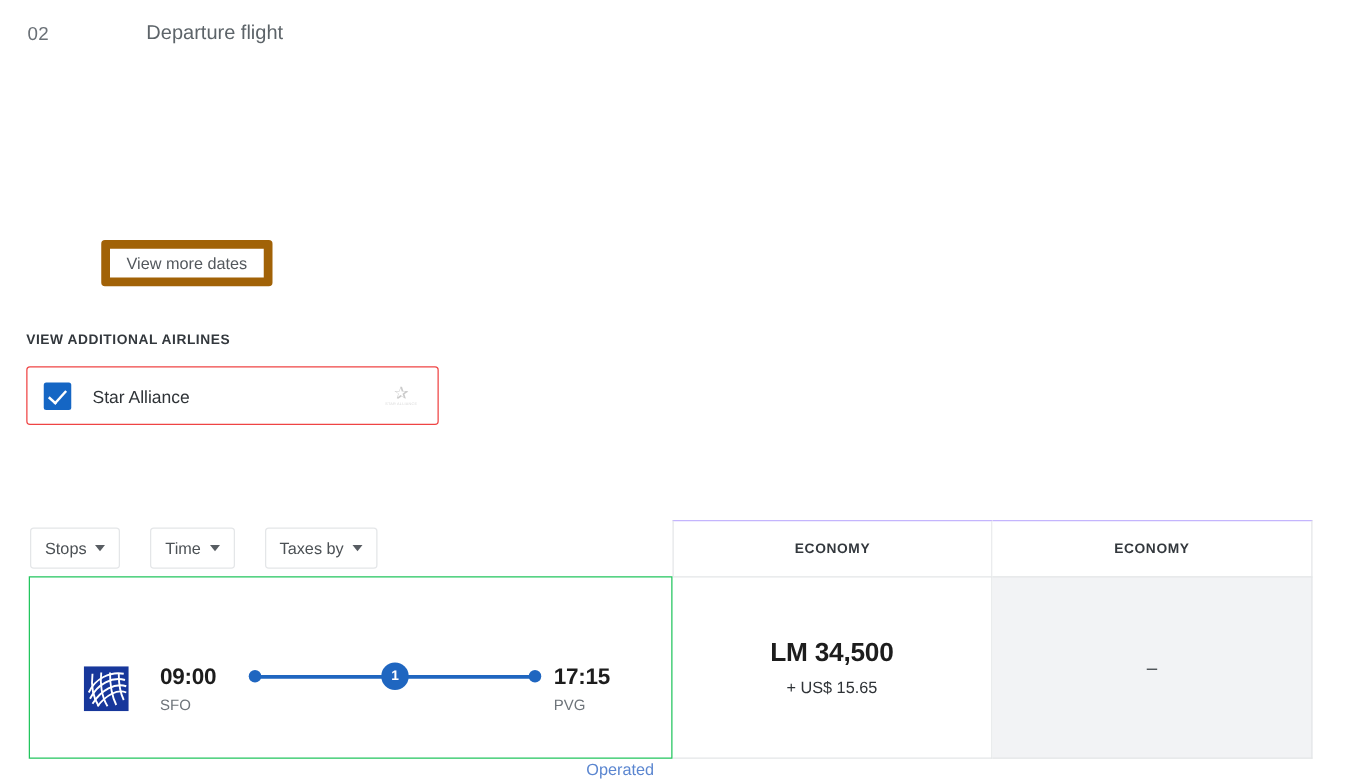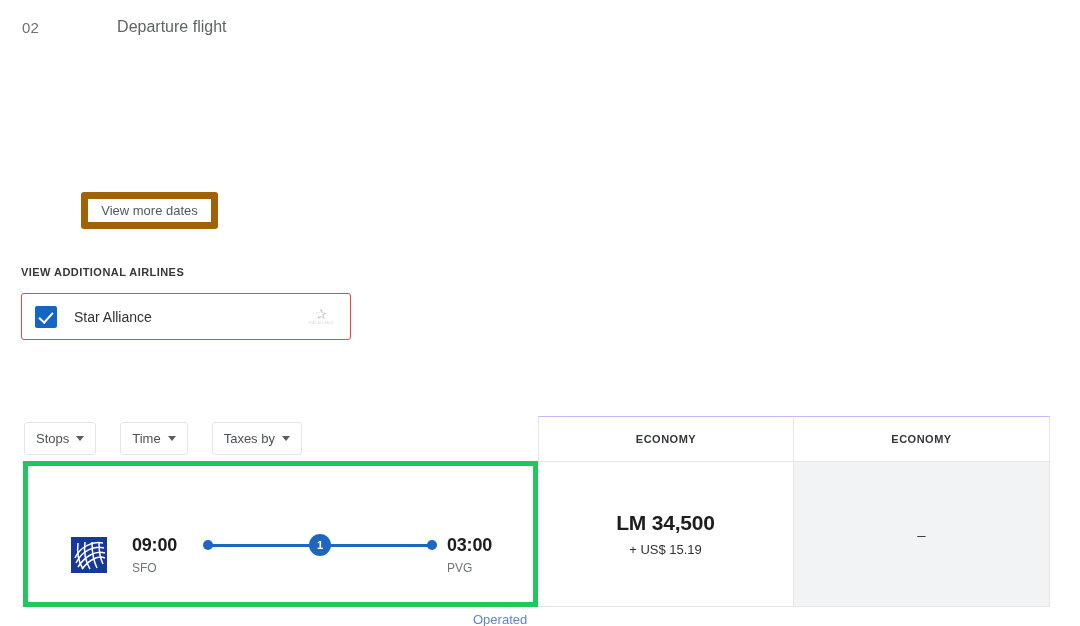--- a/index.html
+++ b/index.html
@@ -181,21 +181,21 @@
     letter-spacing: .5px;
     color: #33383d;
   }
   .fare-head + .fare-head { border-left: none; }
 
   .results-body { display: flex; }
 
   .flight-cell {
     width: 515px;
     height: 146px;
-    border: 5px solid #22c55e;
+    border: 1px solid #22c55e;
     background: #ffffff;
     position: relative;
   }
 
   .airline-logo {
     position: absolute;
     left: 43px;
     top: 71px;
     width: 36px;
     height: 36px;
@@ -385,32 +385,32 @@
             <div class="time">09:00</div>
             <div class="airport">SFO</div>
           </div>
           <div class="path">
             <span class="line"></span>
             <span class="dot start"></span>
             <span class="dot end"></span>
             <span class="stop-badge">1</span>
           </div>
           <div class="endpoint arrive">
-            <div class="time">03:00</div>
+            <div class="time">17:15</div>
             <div class="airport">PVG</div>
           </div>
         </div>
 
 
         <a class="details-link" href="#">Operated</a>
       </div>
 
       <div class="fare-cell">
         <div class="fare-miles">LM 34,500</div>
-        <div class="fare-tax">+ US$ 15.19</div>
+        <div class="fare-tax">+ US$ 15.65</div>
       </div>
 
       <div class="fare-cell unavailable">
         <div class="fare-dash">–</div>
       </div>
 
     </div>
   </div>
 </div>
 

